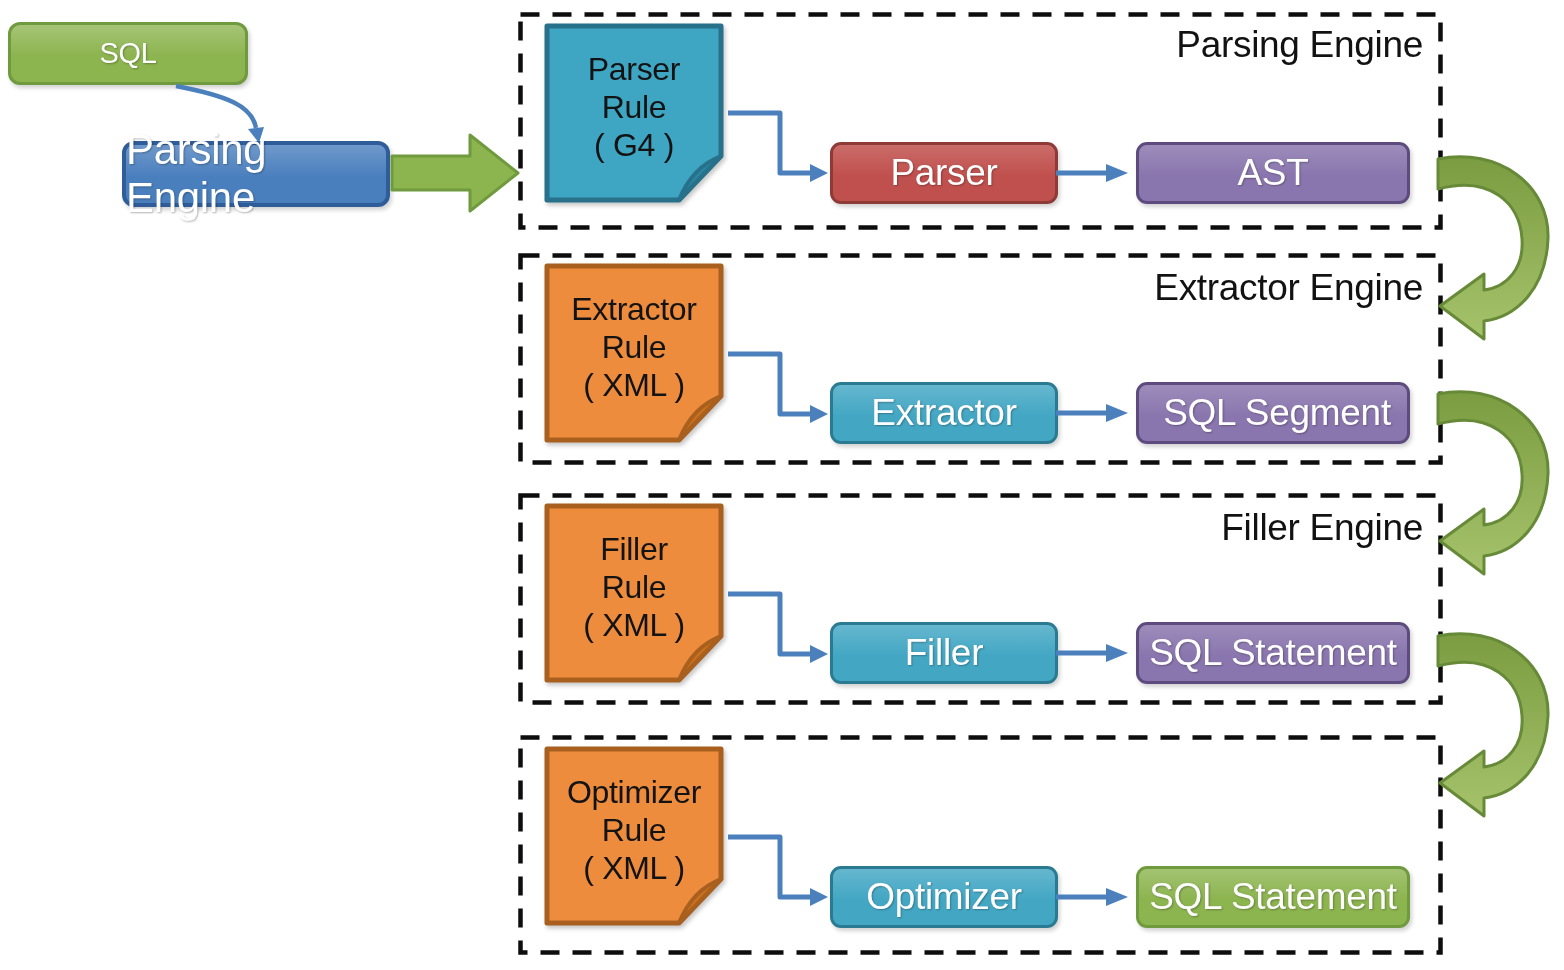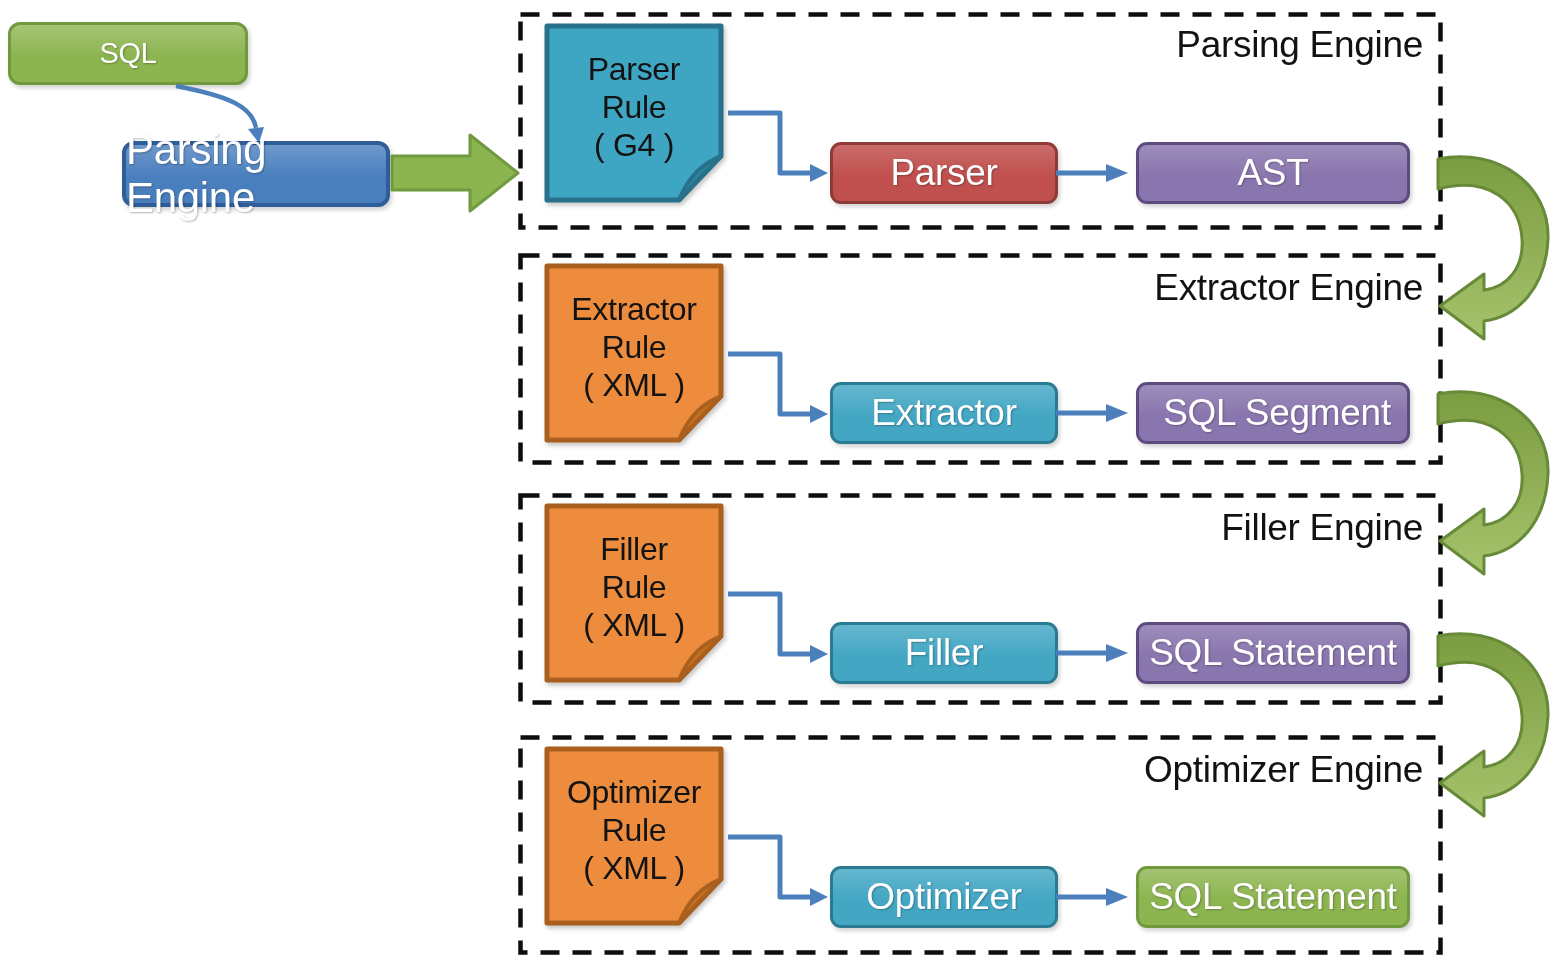--- a/index.html
+++ b/index.html
@@ -203,21 +203,20 @@
     </svg>
     <div class="pill out out--purple" style="top:129px;">
       <span>SQL Statement</span>
     </div>
   </section>
 
   <section class="stage" style="top:735px;height:220px;">
     <svg class="stage-border" viewBox="0 0 925 220" preserveAspectRatio="none">
       <rect x="2.5" y="2.5" width="920" height="215"></rect>
     </svg>
-    <div class="engine-label" style="top:14px;">Optimizer Engine</div>
     <div class="note note--orange" style="top:10px;">
       <svg viewBox="0 0 184 183">
         <path class="note-body" d="M5,4 H179 V134 L137,178 H5 Z"></path>
         <path class="note-fold" d="M179,134 C158,142 145,158 137,178 Z"></path>
       </svg>
       <div class="note-text">
         <span>Optimizer</span>
         <span>Rule</span>
         <span>( XML )</span>
       </div>

